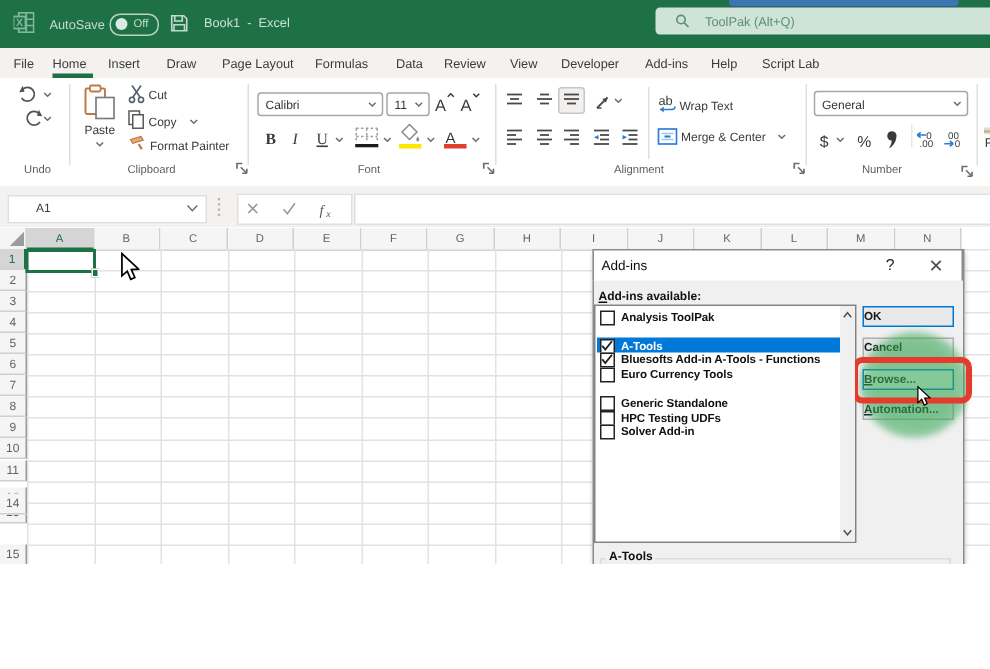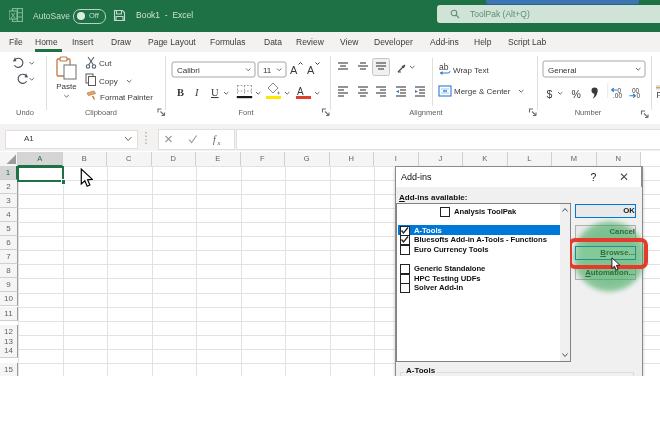--- a/index.html
+++ b/index.html
@@ -39,21 +39,21 @@
   #dlgtitlebar{left:395px;top:166px;width:247px;height:21px;background:#fff;border:1px solid #8c8c8c;border-bottom:none;box-sizing:border-box;}
   #dlgtitle{left:401px;top:172px;font-size:9px;color:#0a0a0a;}
   #dlghelp{left:590.5px;top:170.5px;font-size:10.5px;color:#222;}
   #dlgclose{left:619px;top:169.5px;font-size:12px;color:#4f4f4f;}
   #dlglabel{left:399px;top:193px;font-size:8px;font-weight:bold;color:#111;}
   #listbox{left:396px;top:203px;width:175px;height:159px;background:#fff;border:1px solid #828282;box-sizing:border-box;}
   .li{position:absolute;left:398px;width:162px;height:9.6px;font-size:7.7px;font-weight:bold;letter-spacing:-0.05px;color:#111;white-space:nowrap;}
   .cb{position:absolute;left:2px;top:0.5px;width:8px;height:8px;border:1px solid #222;background:#fff;}
   .litxt{position:absolute;left:16px;top:0.5px;}
   #scrollbar{left:560px;top:204px;width:10px;height:157px;background:#f0f0f0;}
-  .btn{position:absolute;left:575px;width:61px;height:14px;background:#e9e9e9;border:1px solid #b0b0b0;box-sizing:border-box;font-size:7.8px;font-weight:bold;color:#1a1a1a;text-align:right;line-height:12px;}
+  .btn{position:absolute;left:575px;width:61px;height:14px;background:#e9e9e9;border:1px solid #b0b0b0;box-sizing:border-box;font-size:7.8px;font-weight:bold;color:#1a1a1a;text-align:left;line-height:12px;}
   #groupbox{left:400px;top:372px;width:232px;height:65px;border:1px solid #dcdcdc;}
   #grouplabel{left:404px;top:366px;font-size:8px;font-weight:bold;color:#111;background:#f0f0f0;padding:0 2px;}
   
   #greencircle{left:572.5px;top:221px;width:73px;height:71px;border-radius:50%;
      background:radial-gradient(circle, rgba(54,166,85,0.60) 0 55%, rgba(54,166,85,0.42) 74%, rgba(54,166,85,0) 100%);
      filter:blur(2px);}
   #redrect{left:568px;top:238px;width:80px;height:31px;border:4.5px solid #e63b2c;border-radius:7px;box-sizing:border-box;}
 </style>
 </head>
 <body>
@@ -320,21 +320,21 @@
 <div class="rowhead" style="top:208.2px;height:14.1px;line-height:14.1px;">4</div>
 <div class="rowhead" style="top:222.2px;height:14.1px;line-height:14.1px;">5</div>
 <div class="rowhead" style="top:236.2px;height:14.1px;line-height:14.1px;">6</div>
 <div class="rowhead" style="top:250.3px;height:14.1px;line-height:14.1px;">7</div>
 <div class="rowhead" style="top:264.4px;height:14.1px;line-height:14.1px;">8</div>
 <div class="rowhead" style="top:278.4px;height:14.1px;line-height:14.1px;">9</div>
 <div class="rowhead" style="top:292.4px;height:14.1px;line-height:14.1px;">10</div>
 <div class="rowhead" style="top:306.5px;height:14.1px;line-height:14.1px;">11</div>
 <div class="rowhead" style="top:325px;height:14.1px;line-height:14.1px;">12</div>
 <div class="rowhead" style="top:334.6px;height:14.1px;line-height:14.1px;">13</div>
-<div class="rowhead" style="top:344px;height:14.1px;line-height:14.1px;">14</div>
+<div class="rowhead" style="top:329px;height:14.1px;line-height:14.1px;">14</div>
 <div class="rowhead" style="top:362.7px;height:14.1px;line-height:14.1px;">15</div>
 <div class="rowhead" style="top:376.8px;height:14.1px;line-height:14.1px;">16</div>
 <div class="rowhead" style="top:390.8px;height:14.1px;line-height:14.1px;">17</div>
 <div class="rowhead" style="top:404.9px;height:14.1px;line-height:14.1px;">18</div>
 <div class="rowhead" style="top:418.9px;height:14.1px;line-height:14.1px;">19</div>
 <div class="rowhead" style="top:432.9px;height:14.1px;line-height:14.1px;">20</div>
 <div class="vline" style="left:18.0px;top:166px;height:280px;"></div>
 <div class="vline" style="left:62.5px;top:166px;height:280px;"></div>
 <div class="vline" style="left:107.0px;top:166px;height:280px;"></div>
 <div class="vline" style="left:151.5px;top:166px;height:280px;"></div>
@@ -376,21 +376,21 @@
     </svg>
 
   <div class="abs" id="dlg"></div>
   <div class="abs" id="dlgtitlebar"></div>
   <div class="abs" id="dlgtitle">Add-ins</div>
   <div class="abs" id="dlghelp">?</div>
   <div class="abs" id="dlgclose">✕</div>
   <div class="abs" id="dlglabel"><span style="text-decoration:underline">A</span>dd-ins available:</div>
   <div class="abs" id="listbox"></div>
   <div class="abs" id="scrollbar"></div>
-  <div class="li" style="top:206.0px;margin-left:40px;">
+  <div class="li" style="top:206.0px;">
       <span class="cb"></span>
       <span class="litxt">Analysis ToolPak</span>
     </div>
 <div class="li" style="top:225.2px;background:#0078d7;color:#fff;">
       <span class="cb"></span>
       <svg style="position:absolute;left:2px;top:0.5px" width="10" height="10" viewBox="0 0 10 10">
         <path d="M1.5 4.5 L3.5 7 L8 1.5" fill="none" stroke="#222" stroke-width="1.3"></path>
       </svg>
       <span class="litxt">A-Tools</span>
     </div>

